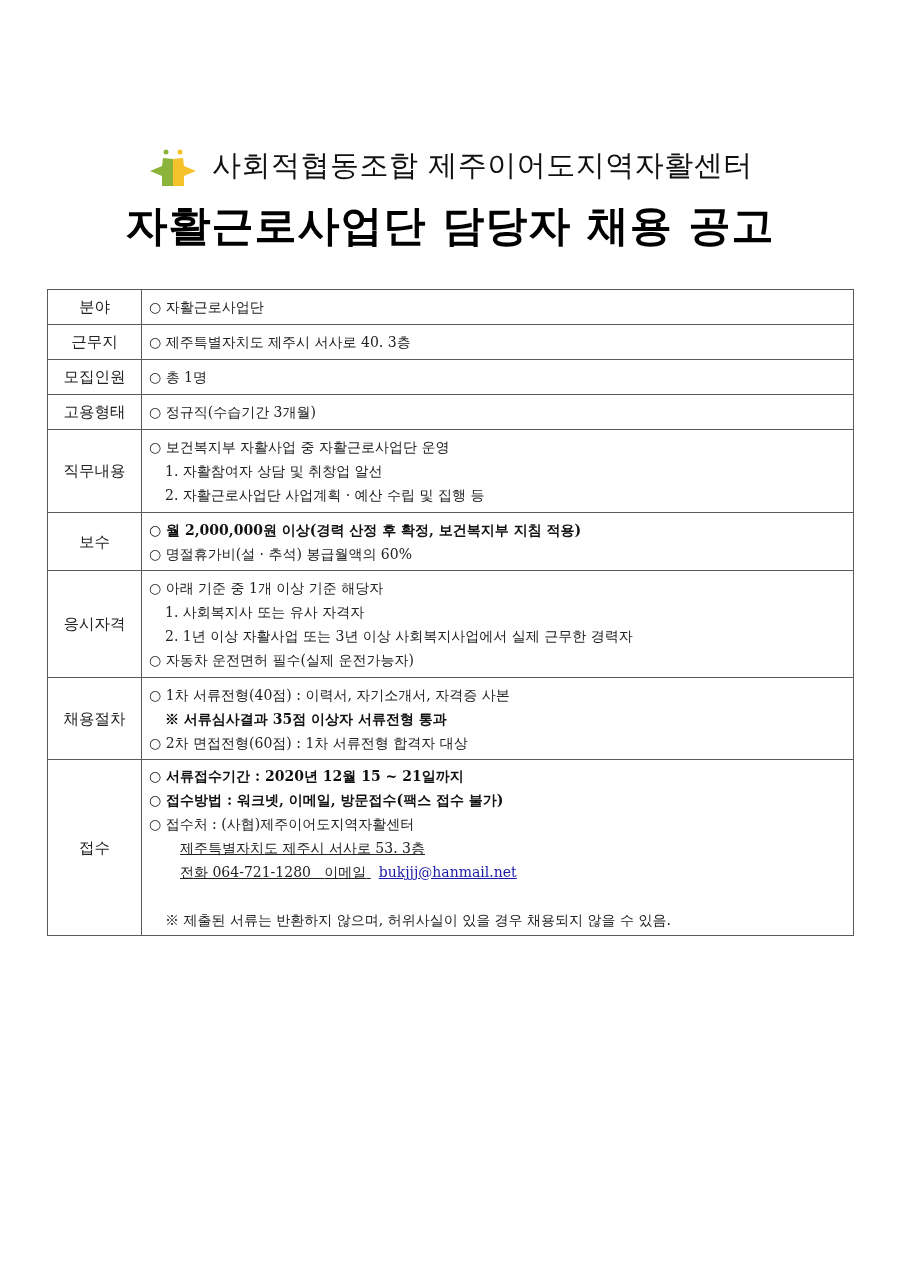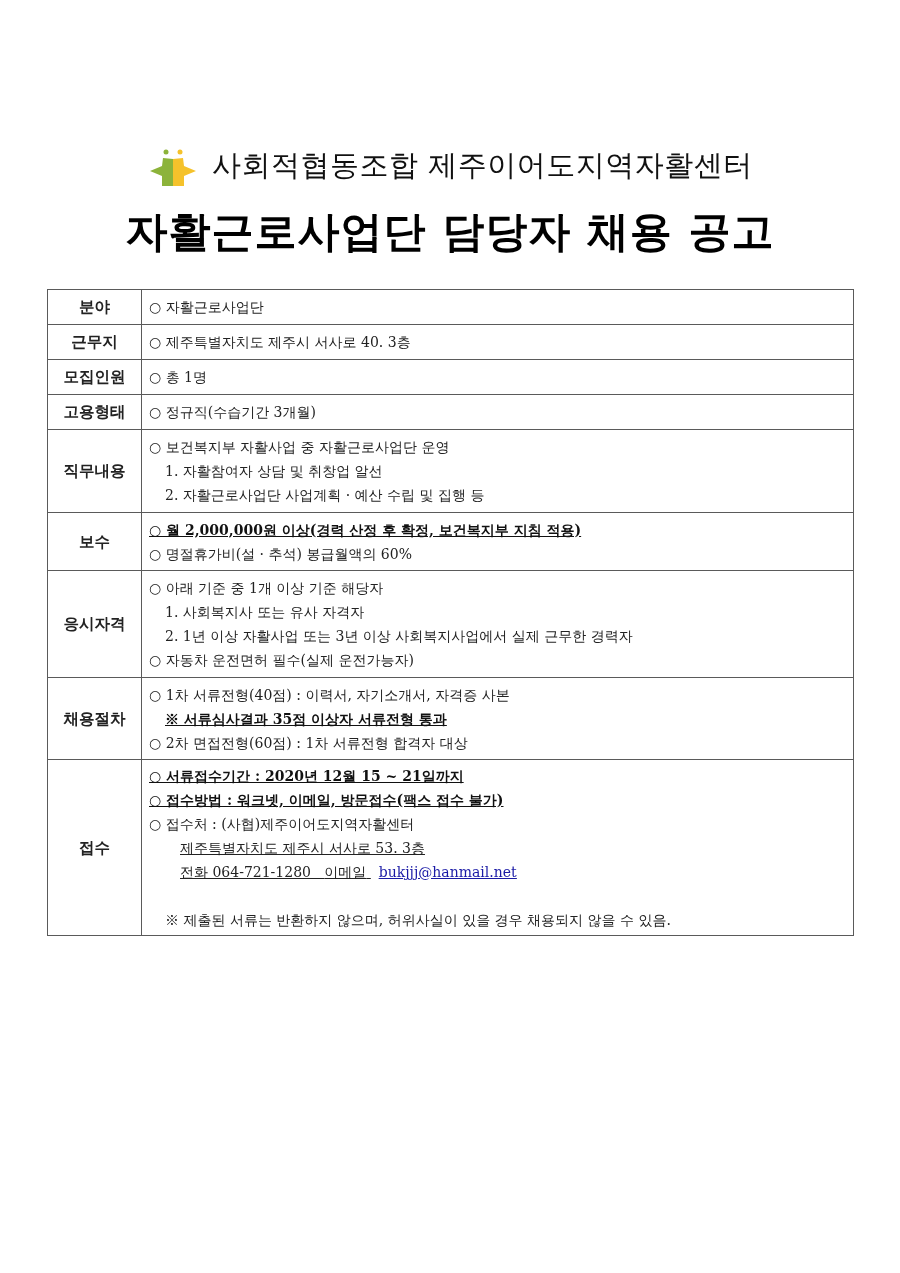--- a/index.html
+++ b/index.html
@@ -2,30 +2,30 @@
 <html><head>
 <meta charset="utf-8">
 <style>
   html, body { margin: 0; padding: 0; background: #ffffff; }
   body { width: 900px; height: 1273px; position: relative; overflow: hidden;
          font-family: "DejaVu Serif", "Liberation Serif", serif; color: #1a1a1a; }
   .org-line { position: absolute; left: 148px; top: 146px; height: 44px; display: flex; }
   .logo { width: 50px; height: 44px; position: relative; margin-right: 14px; }
   .logo svg { display: block; }
   .org-name { font-family: "DejaVu Sans", "Liberation Sans", sans-serif; font-size: 29px; font-weight: normal; letter-spacing: 0.5px; color: #111; }
-  .main-title { position: absolute; left: 0; width: 900px; top: 204px; text-align: center;
+  .main-title { position: absolute; left: 0; width: 900px; top: 198px; text-align: center;
                 font-family: "DejaVu Sans", "Liberation Sans", sans-serif; font-size: 42px; font-weight: bold; letter-spacing: 1px; color: #000; }
   table.info { position: absolute; left: 47px; top: 289px; width: 807px; border-collapse: collapse; table-layout: fixed; }
   table.info td { border: 1.5px solid #5a5a5a; padding: 0; vertical-align: middle; }
-  td.label { width: 93px; text-align: center; font-family: "DejaVu Sans", "Liberation Sans", sans-serif; font-weight: bold; font-size: 15.5px; line-height: 24px; color: #222; }
+  td.label { width: 93px; text-align: center; font-family: "DejaVu Sans", "Liberation Sans", sans-serif; font-weight: normal; font-size: 15.5px; line-height: 24px; color: #222; }
   td.content { padding: 0 0 0 7px !important; font-size: 14px; line-height: 24px; color: #222; }
   .line { white-space: nowrap; }
   .line.indent { padding-left: 16px; }
   .line.indent2 { padding-left: 31px; text-decoration: underline; }
-  .line.bold { font-weight: bold; color: #111; text-decoration: underline; }
+  .line.bold { font-weight: bold; color: #111; }
   .line.note { padding-left: 16px; }
   .blank { height: 24px; }
   a.email { color: #1a1aa6; text-decoration: underline; margin-left: 8px; }
 </style>
 </head>
 <body>
 
 <div class="org-line">
   <div class="logo">
     <svg width="50" height="44" viewBox="0 0 50 44">

